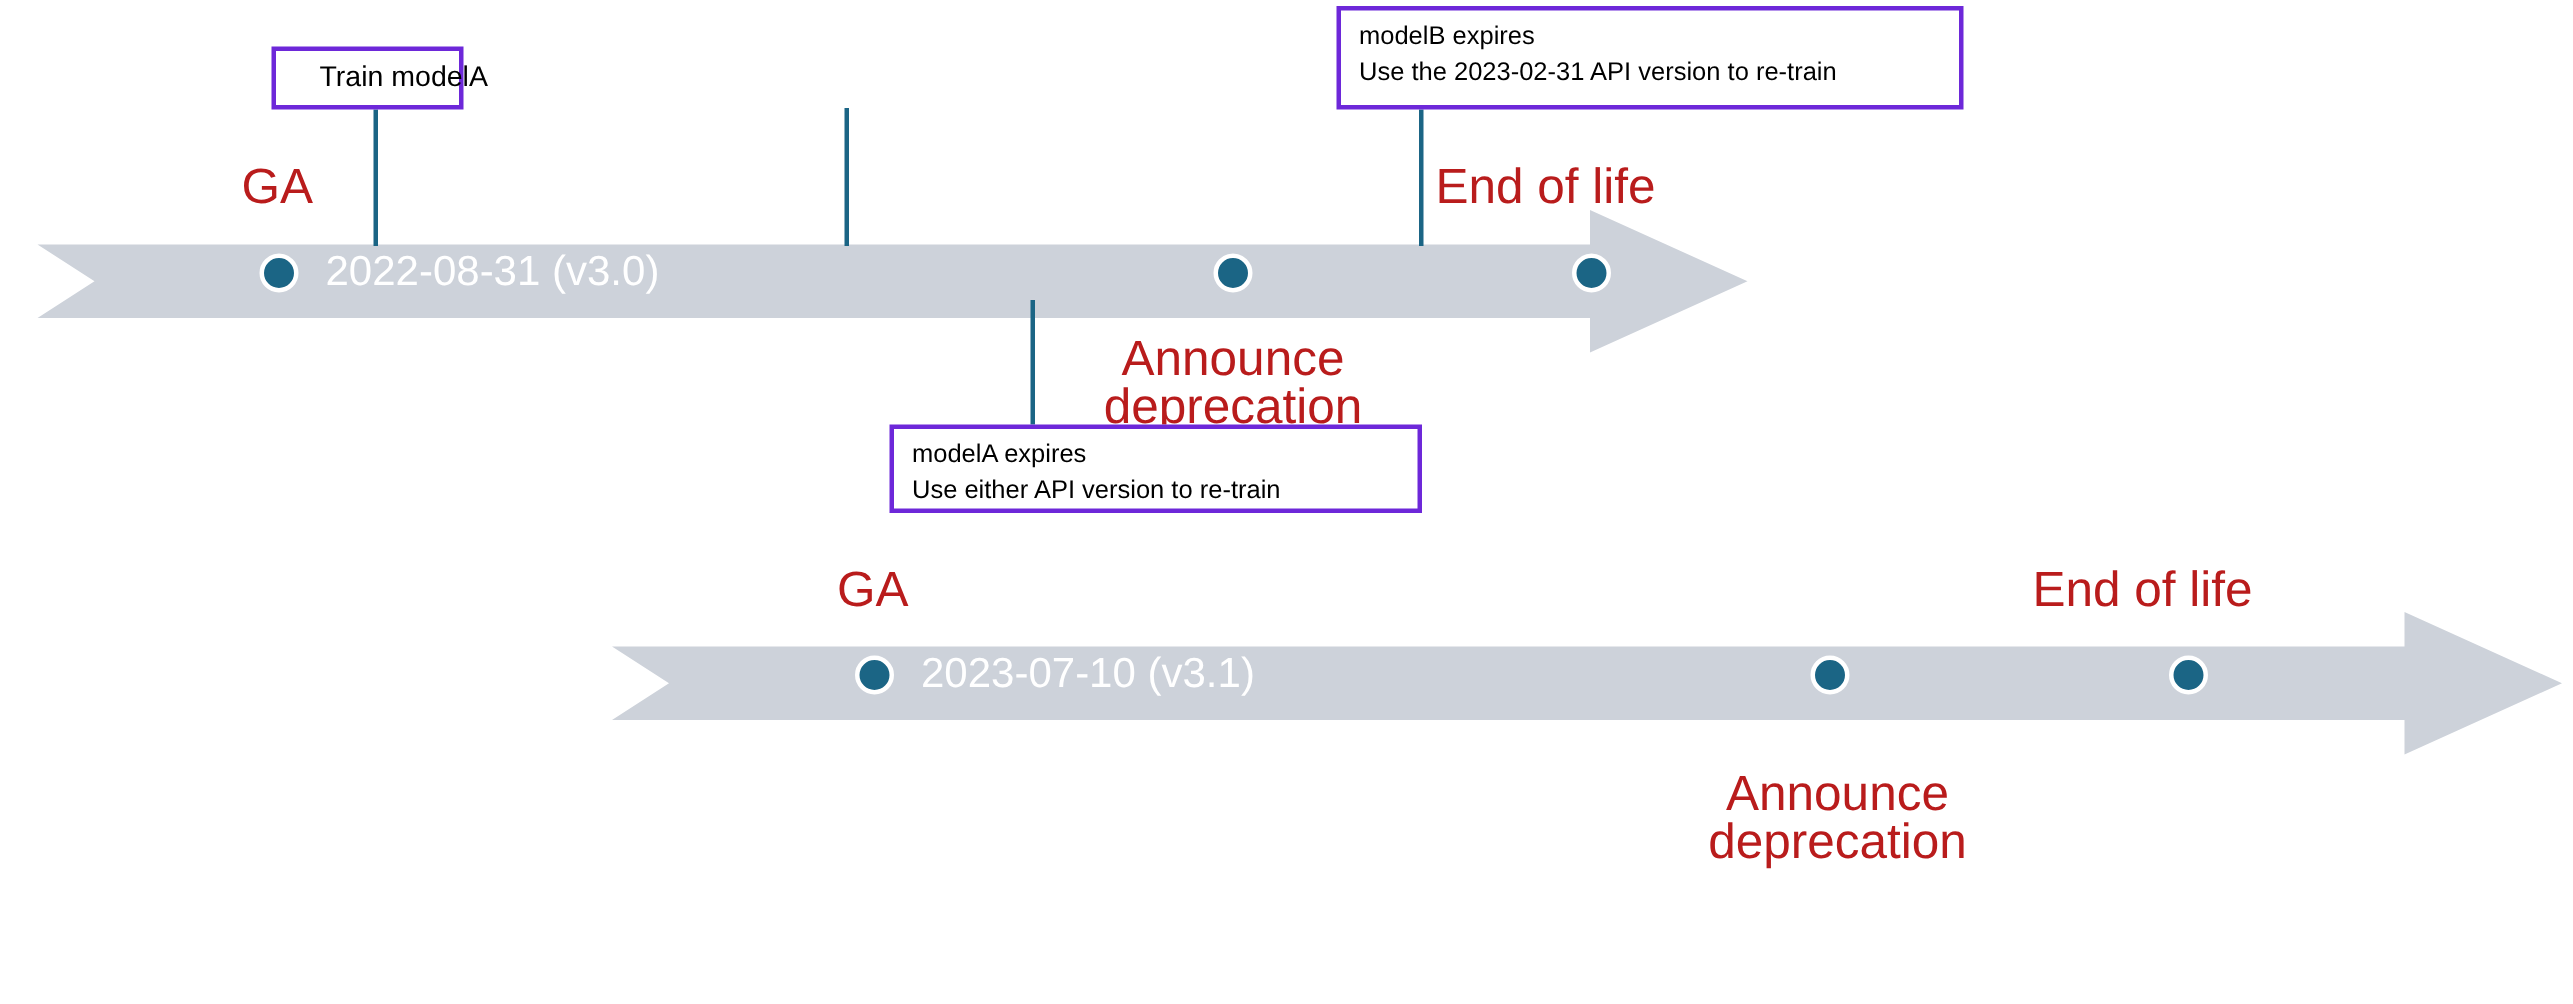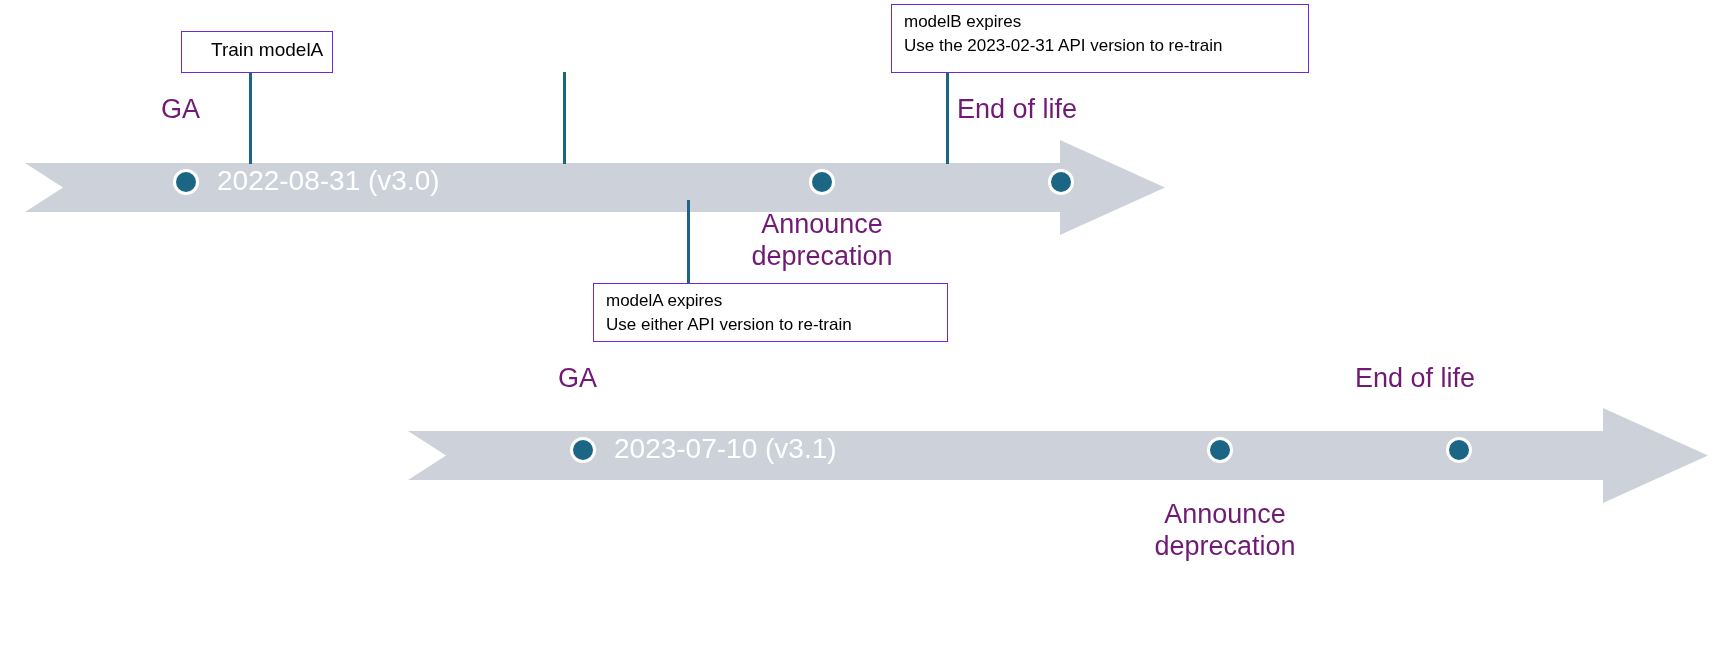--- a/index.html
+++ b/index.html
@@ -42,35 +42,36 @@
     color: #ffffff;
     font-size: 28px;
     line-height: 1;
     white-space: nowrap;
     letter-spacing: 0px;
   }
 
   
   .caption {
     position: absolute;
-    font-size: 27px;
+    font-size: 33px;
     line-height: 32px;
-    color: #701a75;
+    color: #b91c1c;
     white-space: pre-line;
     text-align: center;
+    margin-top: 15px;
   }
   .caption.left {
     text-align: left;
   }
 
   
   .callout {
     position: absolute;
     box-sizing: border-box;
-    border: 1px solid #6d28d9;
+    border: 3px solid #6d28d9;
     background: #ffffff;
     padding: 5px 12px 6px 12px;
   }
   .callout .line {
     font-size: 17px;
     line-height: 24px;
     color: #000000;
     white-space: nowrap;
   }
   .callout.single .line {
@@ -108,21 +109,21 @@
 deprecation</div>
 
   <div class="leader" style="left:249px; top:72px; height:92px;"></div>
 
   <div class="leader" style="left:563px; top:72px; height:92px;"></div>
 
   <div class="leader" style="left:946px; top:72px; height:92px;"></div>
 
   <div class="leader" style="left:687px; top:200px; height:84px;"></div>
 
-  <div class="callout single" style="left:181px; top:31px; width:152px; height:42px;padding-left:29px;">
+  <div class="callout single" style="left:181px; top:31px; width:128px; height:42px;padding-left:29px;">
     <div class="line">Train modelA</div>
   </div>
 
 
   <div class="callout" style="left:891px; top:4px; width:418px; height:69px;">
     <div class="line">modelB expires</div>
     <div class="line">Use the 2023-02-31 API version to re-train</div>
   </div>
 
   <div class="callout" style="left:593px; top:283px; width:355px; height:59px;">

